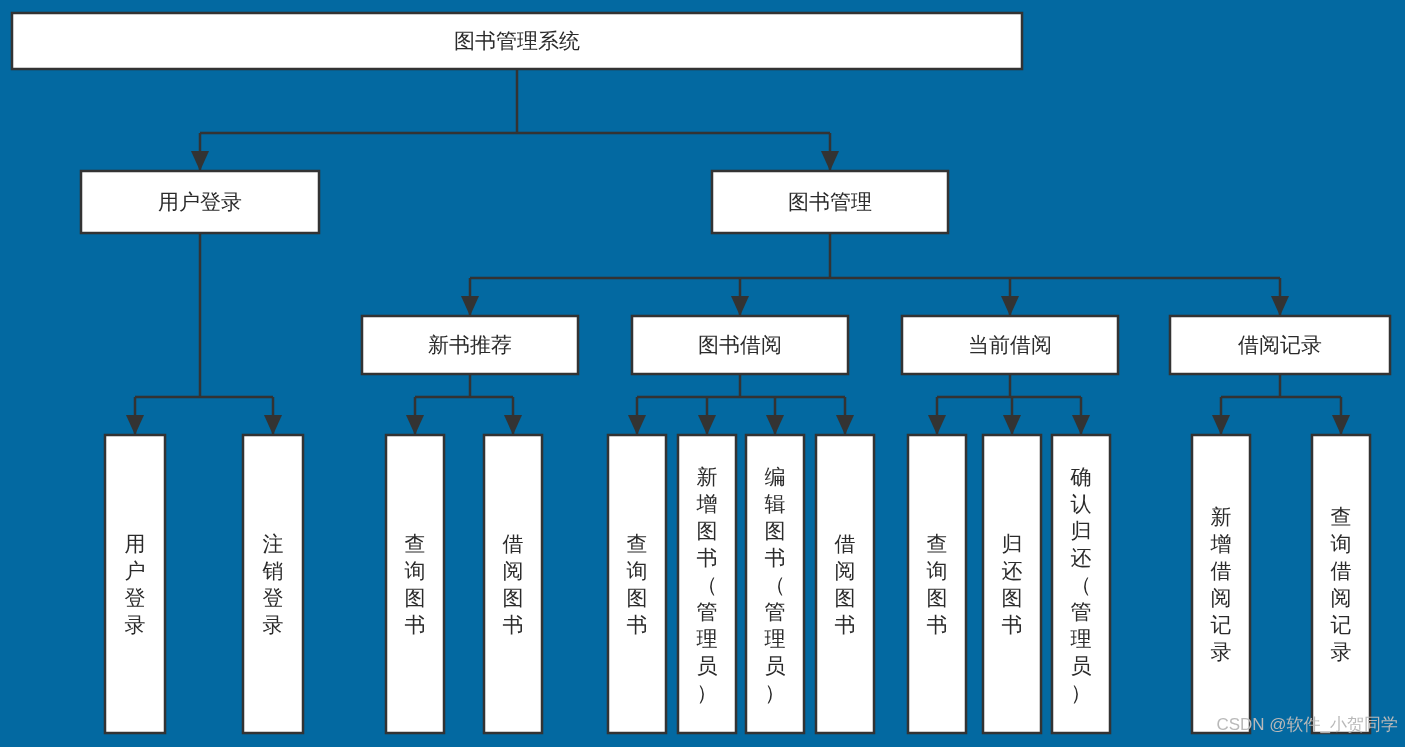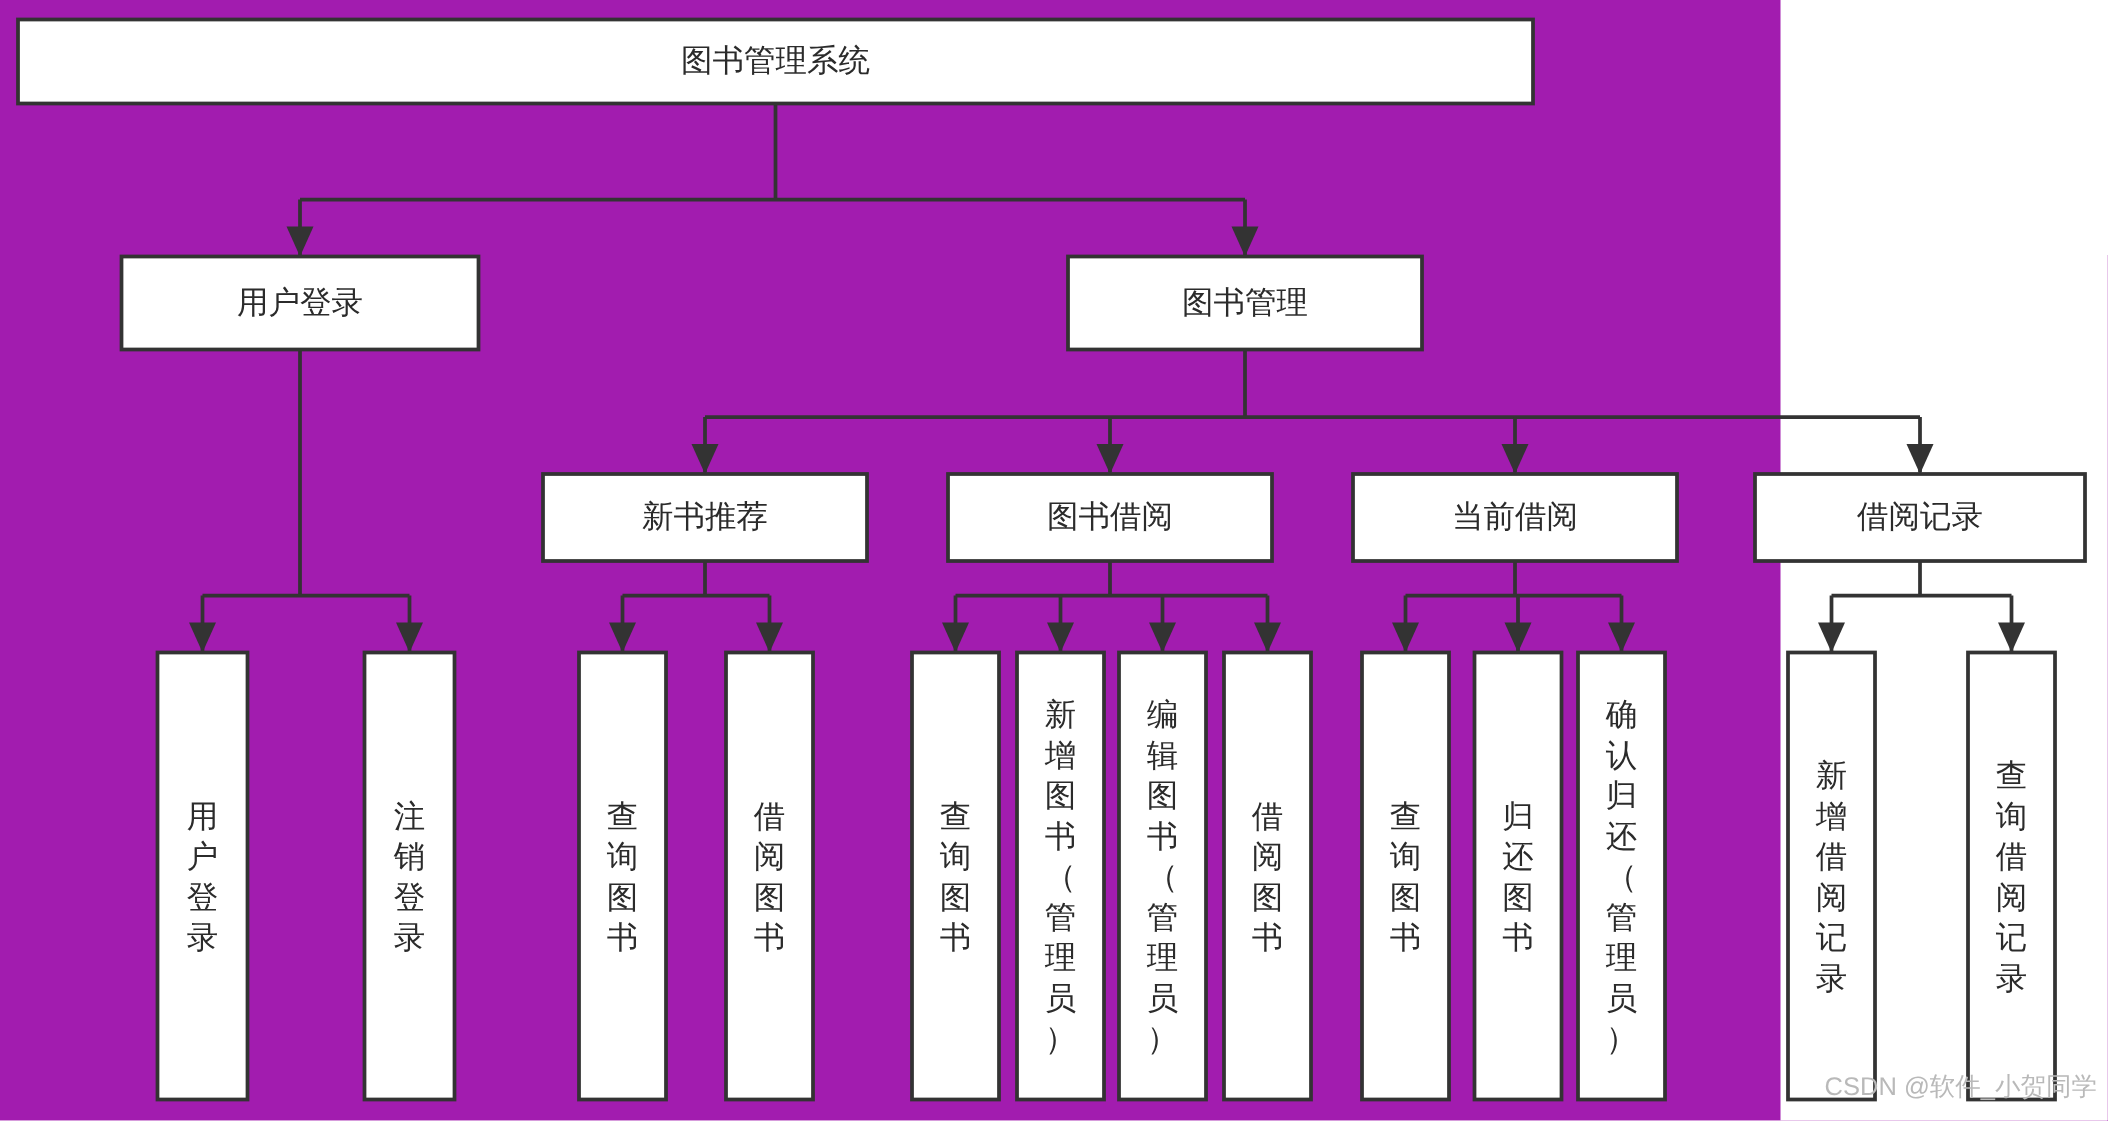--- a/index.html
+++ b/index.html
@@ -9,23 +9,23 @@
     background: #ffffff;
   }
   body {
     width: 1405px;
     height: 747px;
     font-family: "Liberation Sans", "DejaVu Sans", sans-serif;
     overflow: hidden;
   }
   #diagram-root {
     position: relative;
-    width: 1187px;
+    width: 1405px;
     height: 747px;
-    background: #a21caf;
+    background: #0369a1;
   }
   svg.diagram-canvas {
     position: absolute;
     top: 0;
     left: 0;
     width: 1405px;
     height: 747px;
     display: block;
   }
   .node-rect {

